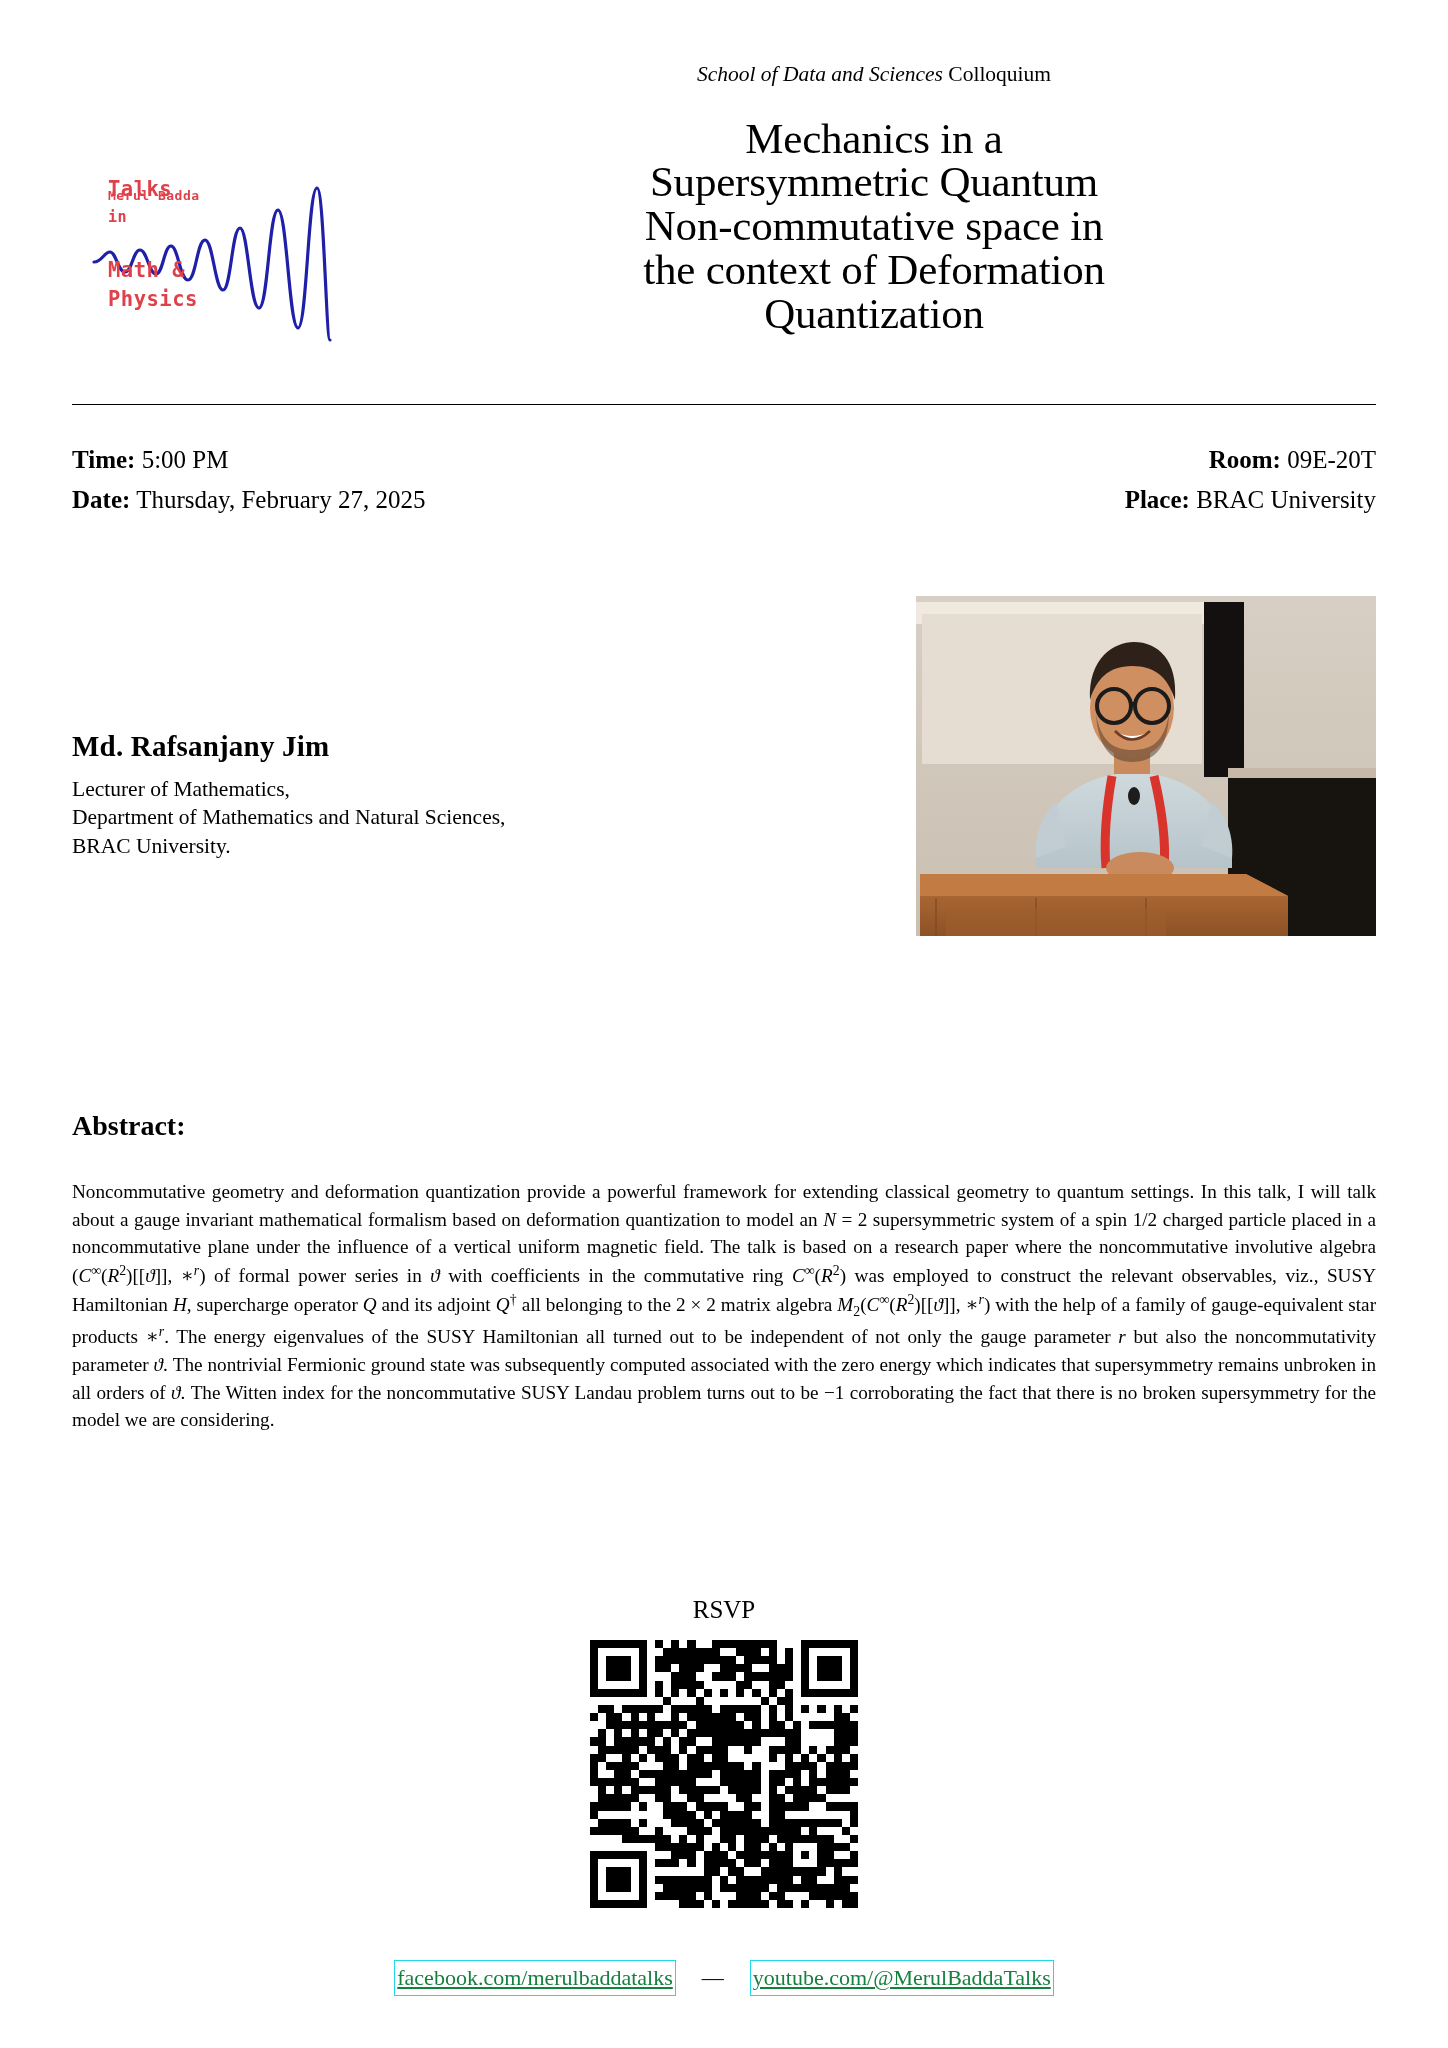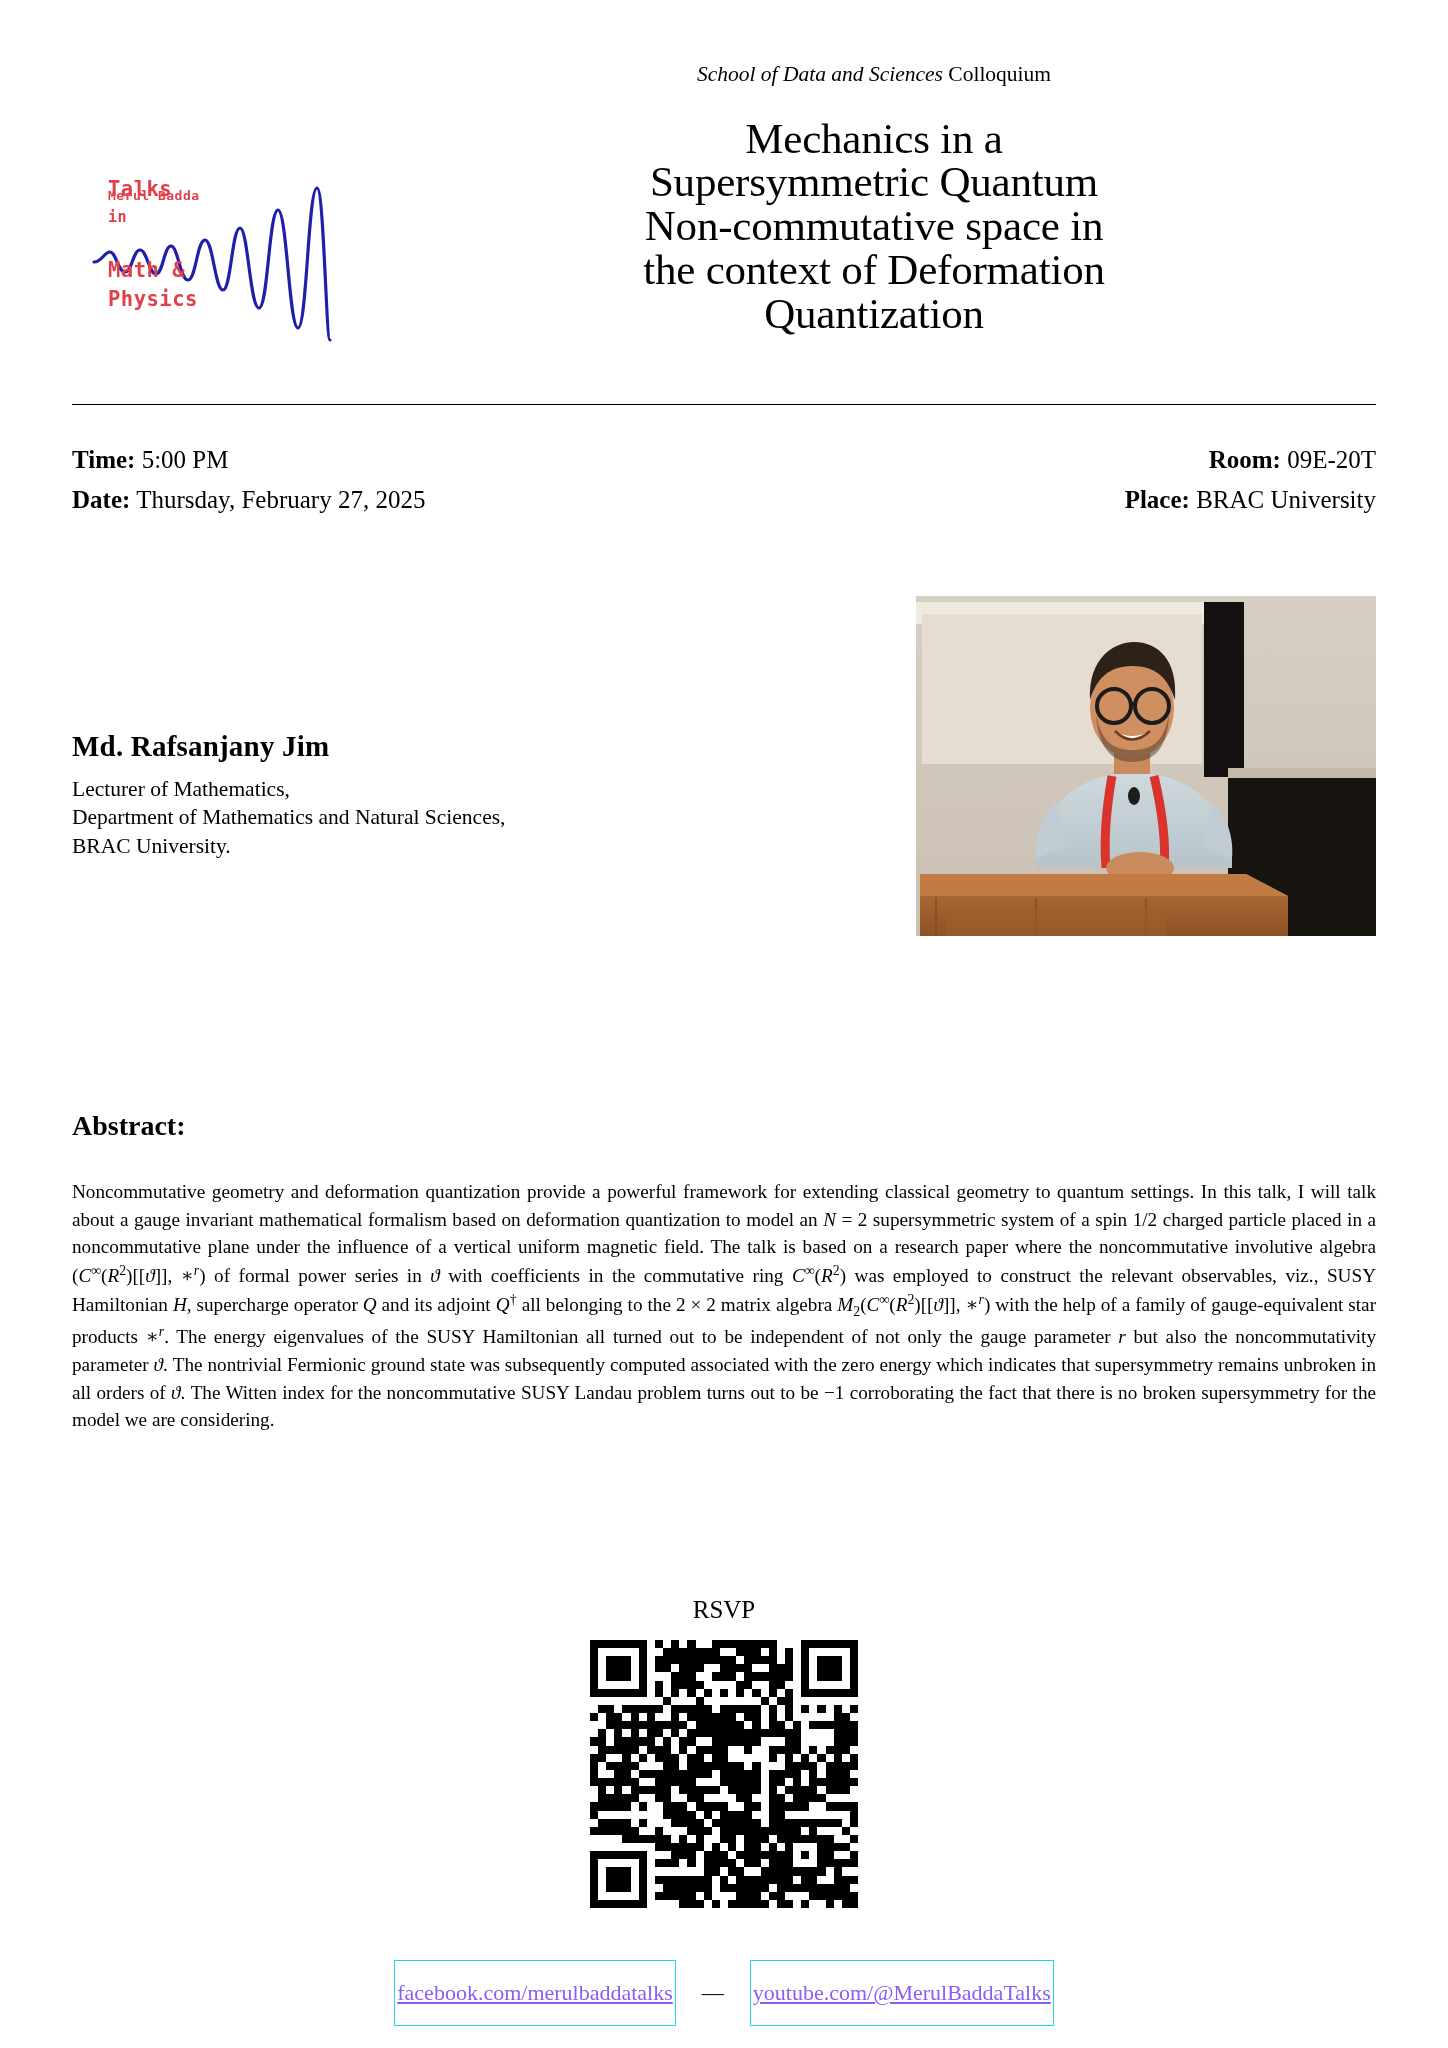--- a/index.html
+++ b/index.html
@@ -177,24 +177,24 @@
   
   .footer {
     position: absolute;
     left: 0;
     top: 1960px;
     width: 1448px;
     text-align: center;
     font-size: 22px;
   }
   .footer a {
-    color: #8b5cf6;
+    color: #15803d;
     text-decoration: underline;
     border: 1px solid #20d8e8;
-    padding: 19px 2px;
+    padding: 4px 2px;
     display: inline-block;
   }
   .footer .dash {
     display: inline-block;
     padding: 0 26px;
   }
 </style>
 </head>
 <body>
 

